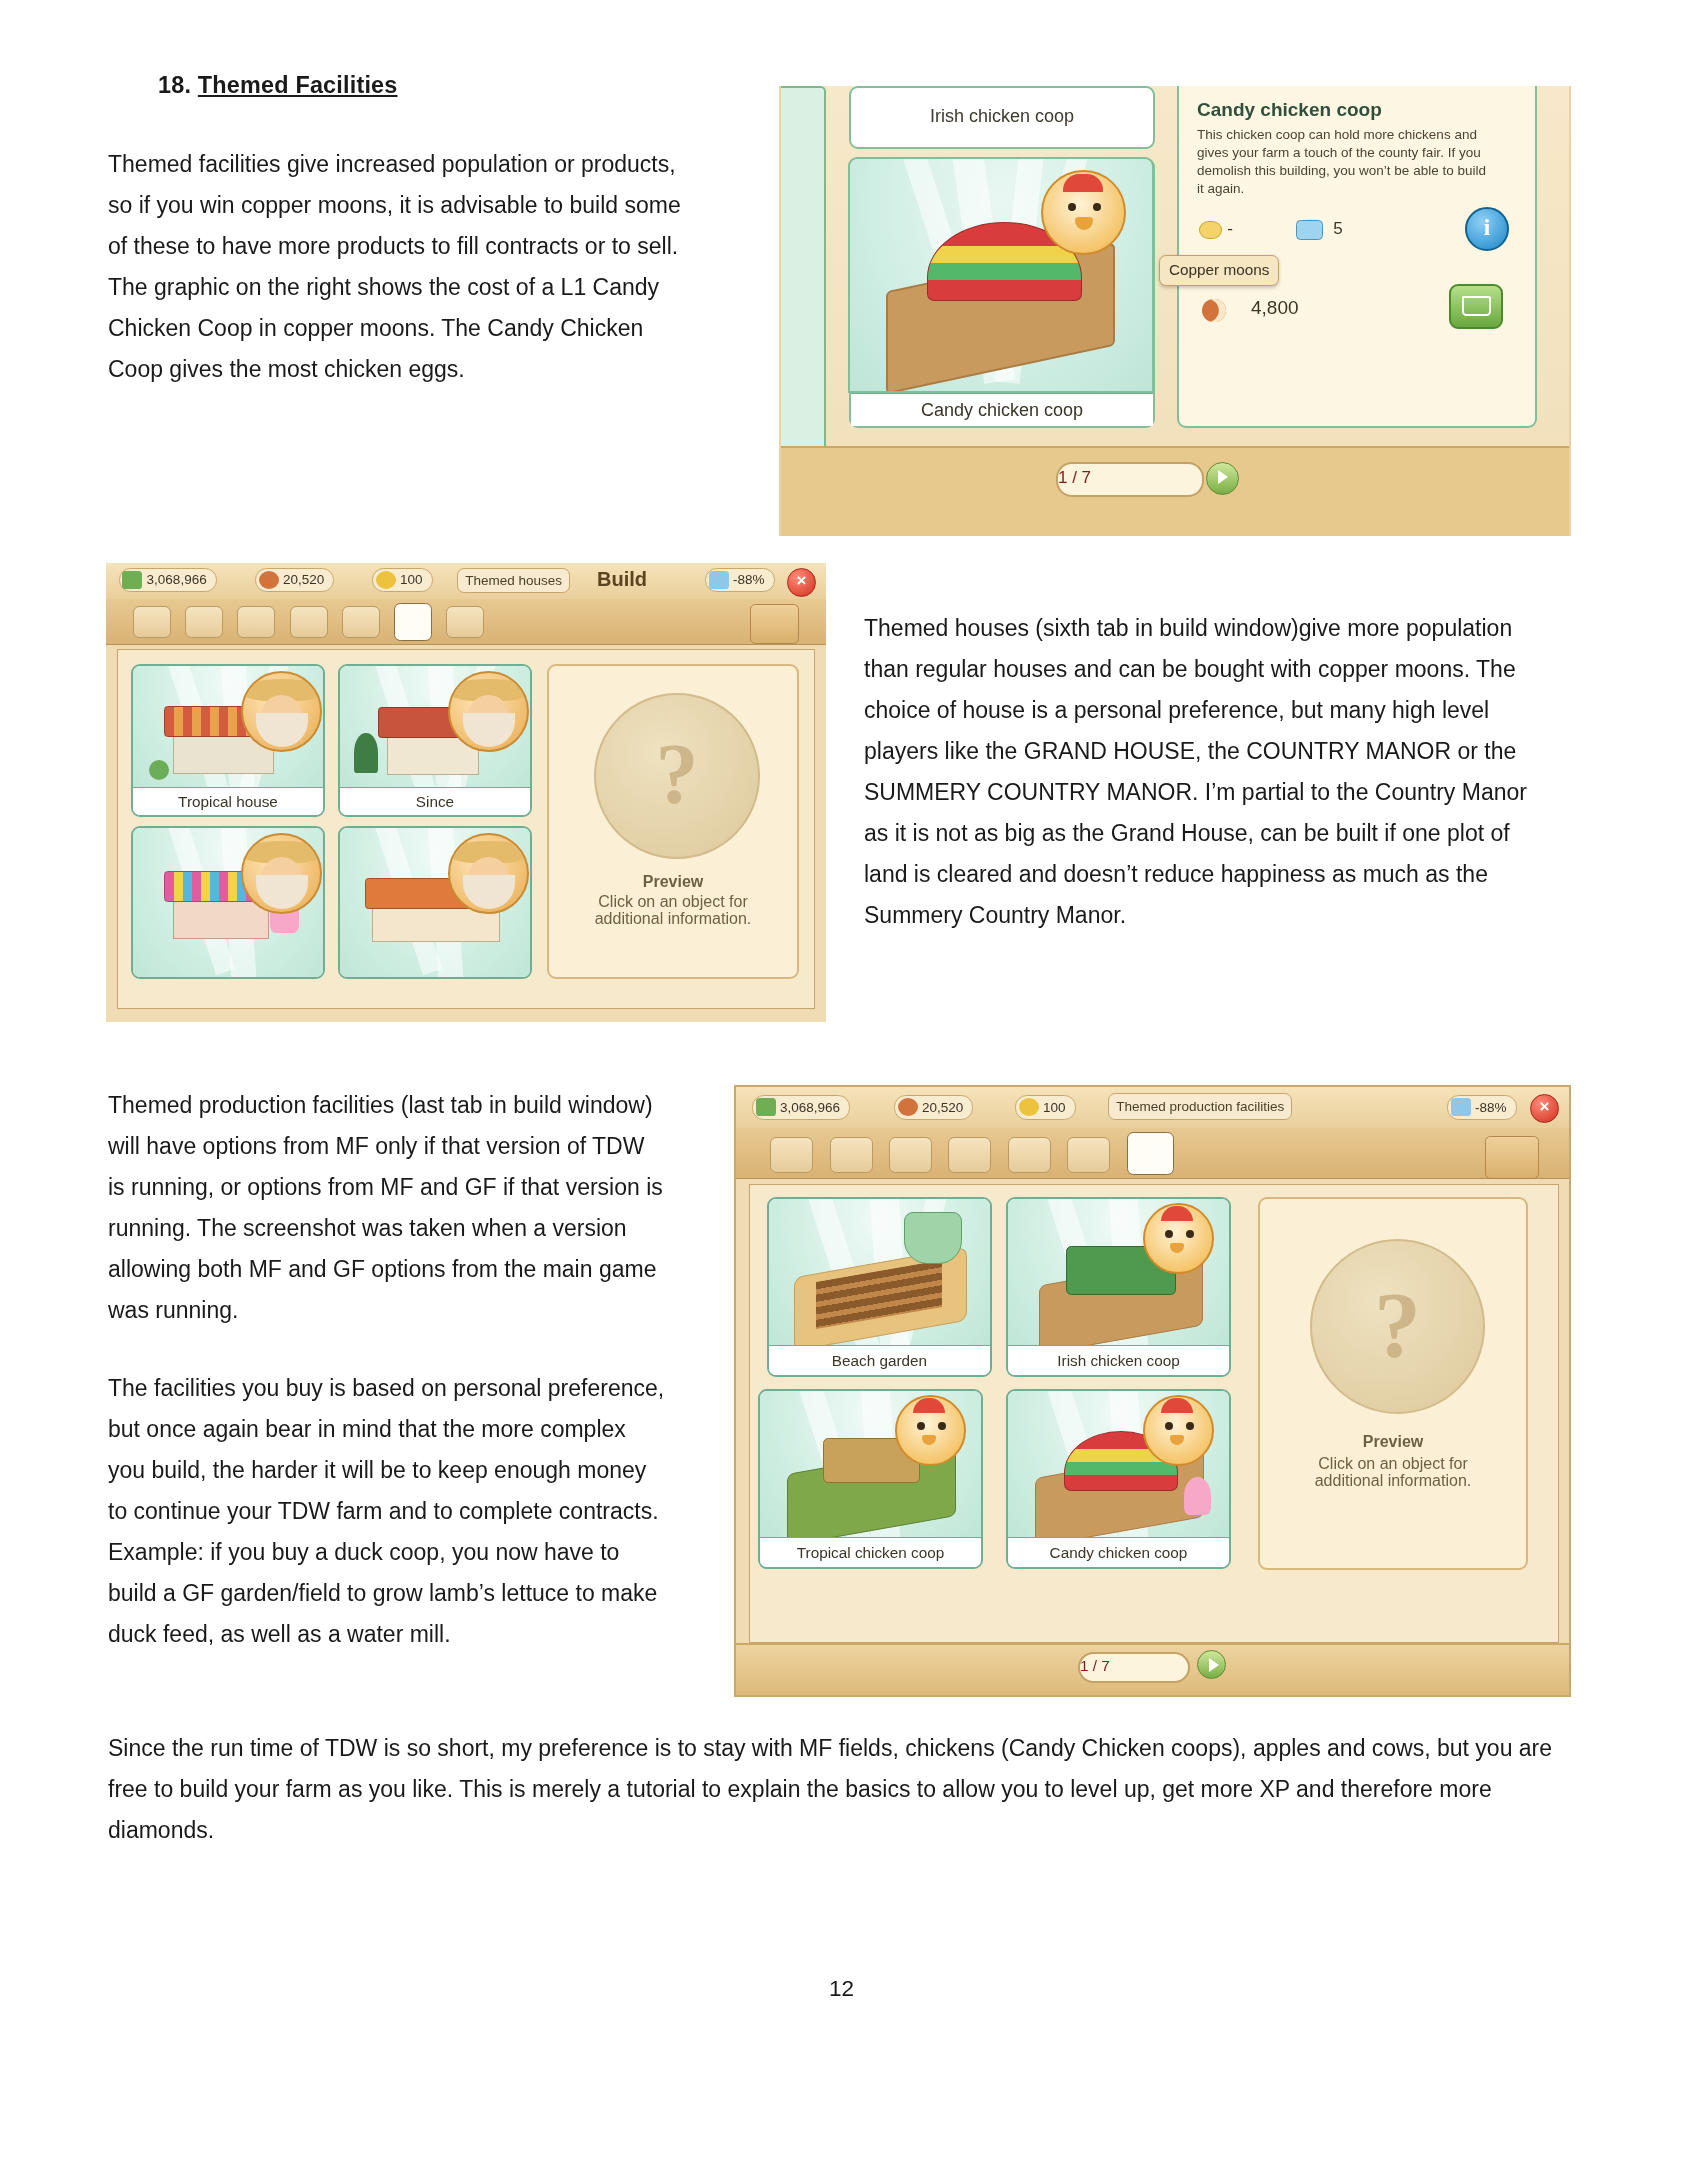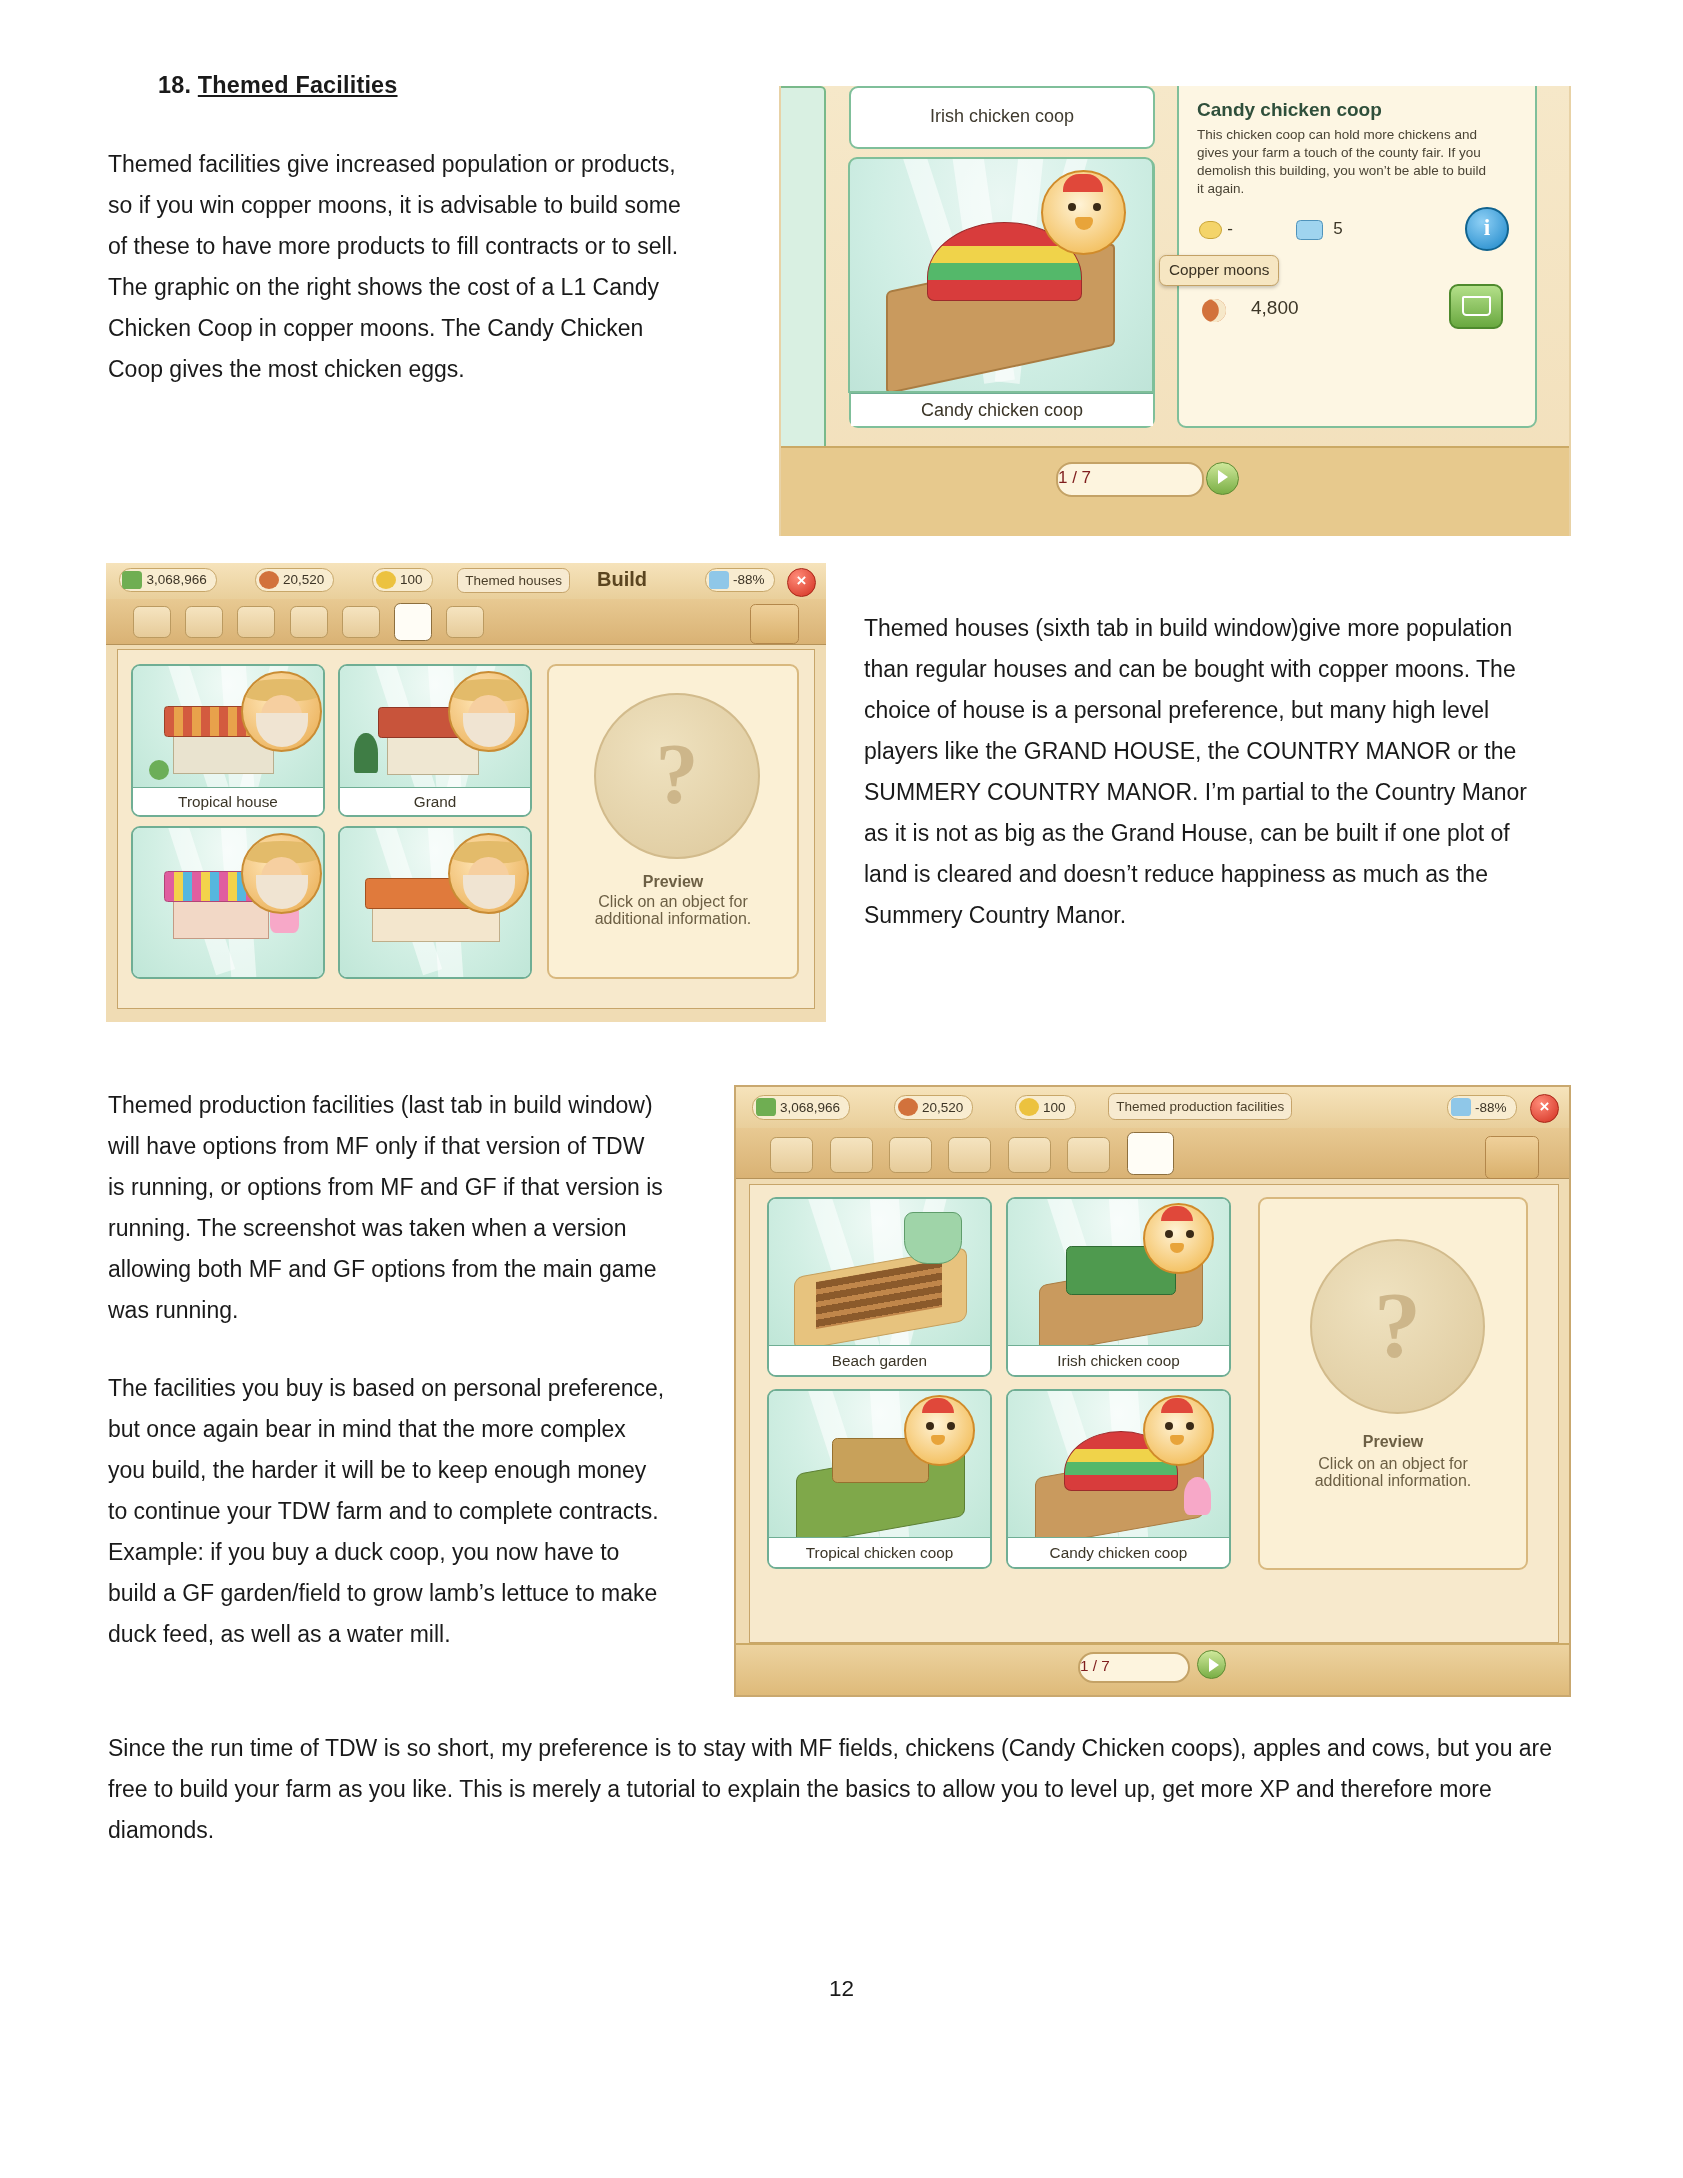--- a/index.html
+++ b/index.html
@@ -566,21 +566,21 @@
         <div class="ray" style="left:144px; top:-27px; width:18px; height:171px; transform:rotate(14deg);"></div>
         <div class="wall" style="left:47px; top:67px; width:90px; height:40px; background:#efe7d2; border:1.8px solid #b9ae8d;"></div>
         <div class="roof" style="left:38px; top:41px; width:108px; height:29px; background:#c8543b; border:1.8px solid #8f3726; border-radius:3.6px;"></div>
         <div style="position:absolute; left:14.4px; top:67px; width:23.4px; height:40px; background:#3f7d45; border-radius:50% 50% 10% 10%;"></div>
         <div class="farmer" style="left:108px; top:5.4px;">
           <div class="hat"></div>
           <div class="face"></div>
           <div class="beard"></div>
         </div>
       </div>
-      <div class="item-name" style="height:27px; line-height:27px;">Grand</div>
+      <div class="item-name" style="height:27px; line-height:27px;">Since</div>
     </div>
 
     <div class="item-card" style="left:25px; top:263px; width:194px; height:153px;">
       <div class="item-pic" style="height:151px;">
         <div class="ray" style="left:27px; top:-27px; width:20px; height:180px; transform:rotate(-18deg);"></div>
         <div class="ray" style="left:86px; top:-27px; width:25px; height:189px; transform:rotate(-4deg);"></div>
         <div class="wall" style="left:40px; top:68px; width:94px; height:41px; background:#f2d8c6; border:1.8px solid #c49a84;"></div>
         <div class="roof" style="left:31px; top:43px; width:112px; height:29px; background:repeating-linear-gradient(90deg,#e05ea0 0 9px,#f3d34b 9px 18px,#56b7de 18px 27px); border:1.8px solid #b14477; border-radius:3.6px;"></div>
         <div style="position:absolute; left:137px; top:65px; width:29px; height:40px; background:#f7a8c8; border-radius:50% 50% 20% 20%;"></div>
         <div class="farmer" style="left:108px; top:5.4px;">
@@ -671,21 +671,21 @@
         <div class="chickenhead" style="left:135px; top:3.6px; width:67px; height:67px;">
           <div class="comb" style="left:16px; width:32px; height:14.4px;"></div>
           <div class="eye" style="left:20px; top:25px;"></div>
           <div class="eye" style="left:41px; top:25px;"></div>
           <div class="beak" style="left:25px; top:38px; width:14.4px; height:10.8px;"></div>
         </div>
       </div>
       <div class="item-name" style="height:29px; line-height:29px;">Irish chicken coop</div>
     </div>
 
-    <div class="item-card" style="left:31px; top:302px; width:225px; height:180px;">
+    <div class="item-card" style="left:22px; top:302px; width:225px; height:180px;">
       <div class="item-pic" style="height:149px;">
         <div class="ray" style="left:31px; top:-27px; width:23.4px; height:207px; transform:rotate(-18deg);"></div>
         <div class="ray" style="left:99px; top:-27px; width:29px; height:216px; transform:rotate(-4deg);"></div>
         <div style="position:absolute; left:27px; top:68px; width:167px; height:70px; background:#7fa84a; border:1.8px solid #5c7f33; border-radius:7.2px; transform:skewY(-10deg);"></div>
         <div style="position:absolute; left:63px; top:47px; width:95px; height:43px; background:#c8a15a; border:1.8px solid #96702f; border-radius:5.4px;"></div>
         <div class="chickenhead" style="left:135px; top:3.6px; width:67px; height:67px;">
           <div class="comb" style="left:16px; width:32px; height:14.4px;"></div>
           <div class="eye" style="left:20px; top:25px;"></div>
           <div class="eye" style="left:41px; top:25px;"></div>
           <div class="beak" style="left:25px; top:38px; width:14.4px; height:10.8px;"></div>

